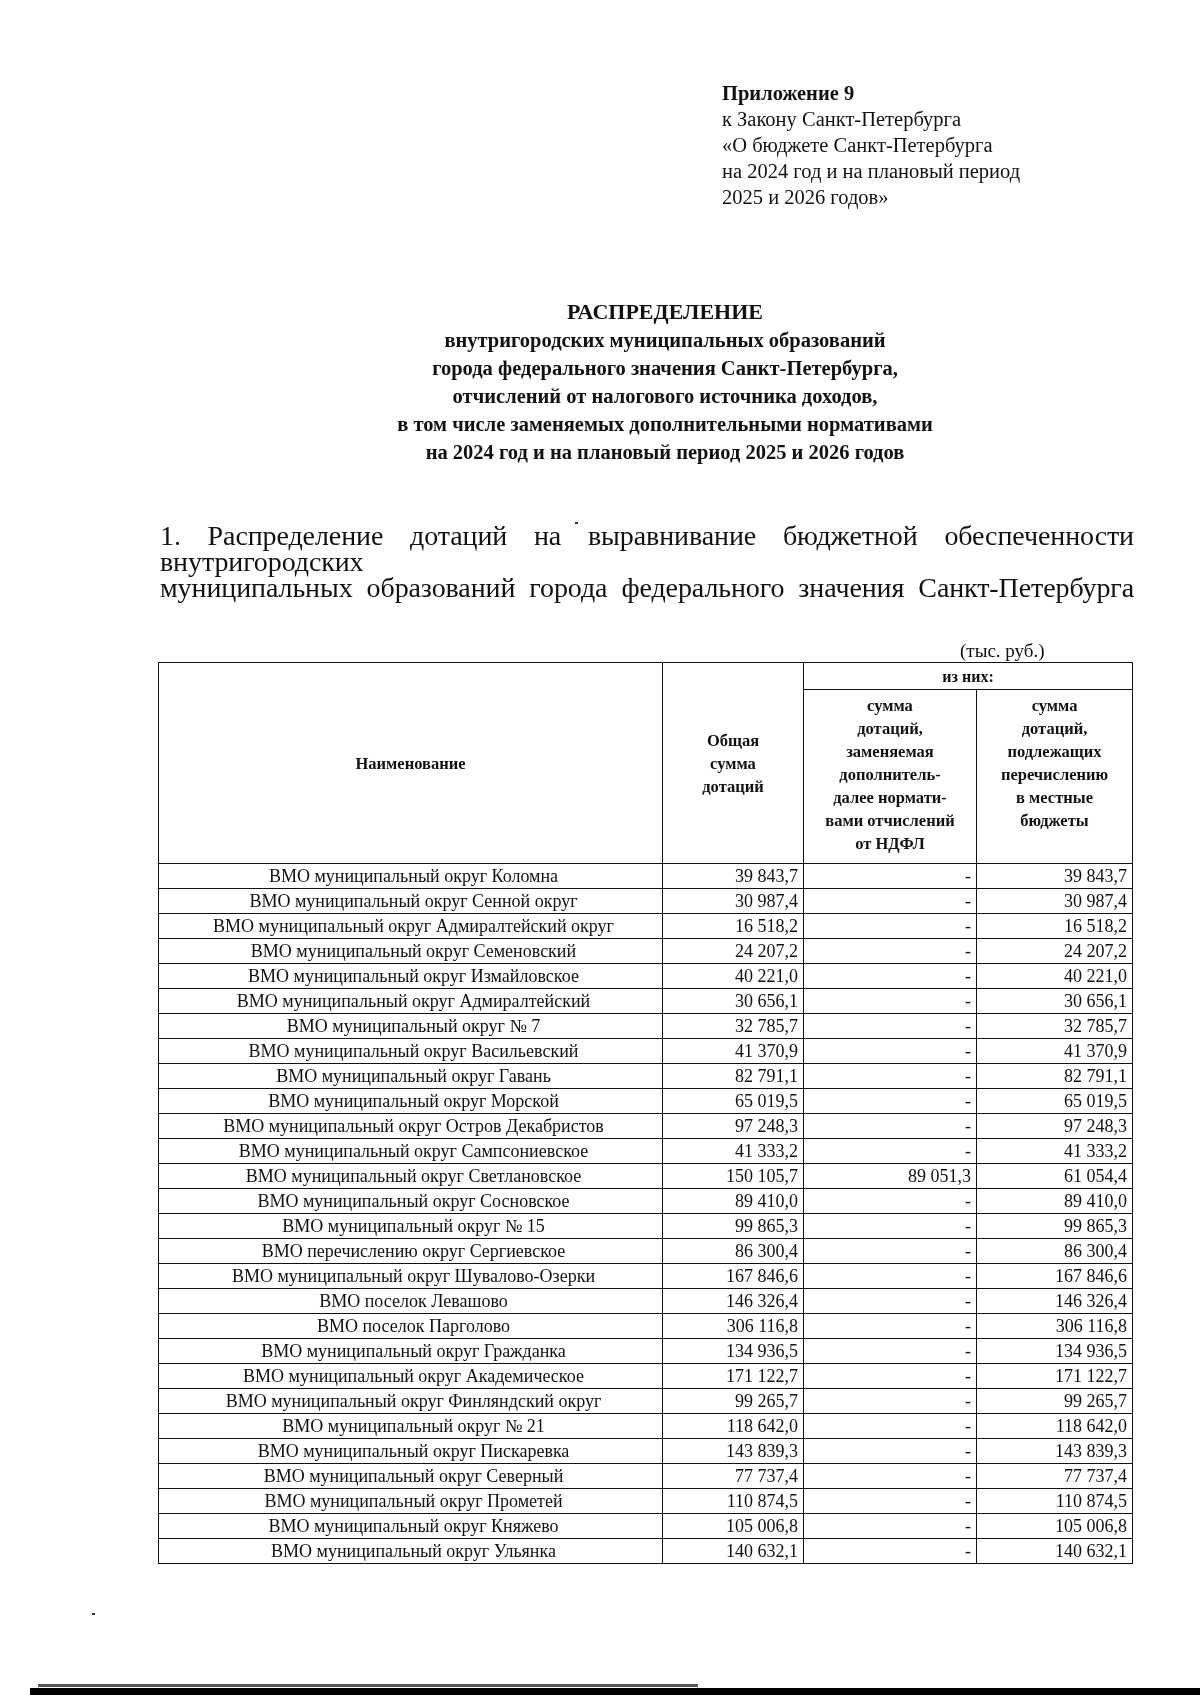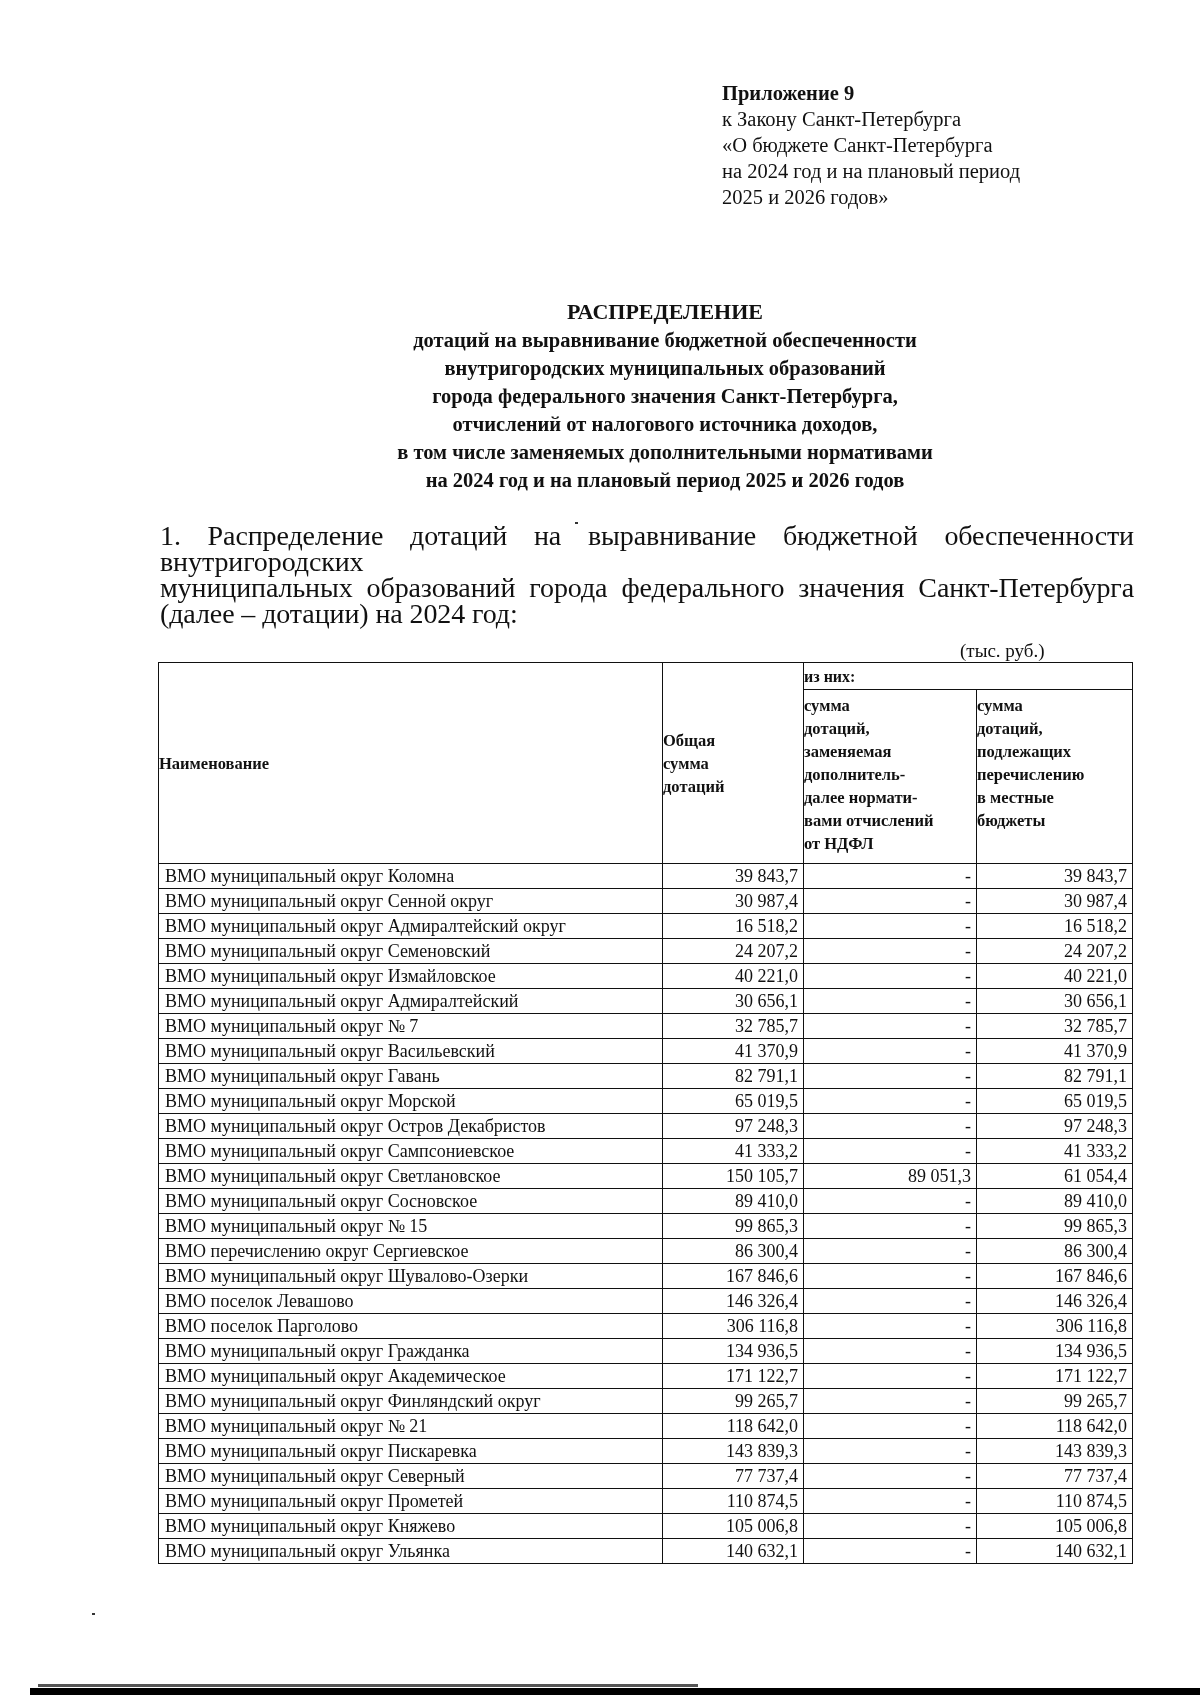--- a/index.html
+++ b/index.html
@@ -80,21 +80,21 @@
     table.grid col.c-ndfl { width: 173px; }
     table.grid col.c-local { width: 156px; }
     table.grid th, table.grid td {
       border: 1.6px solid #111111;
       padding: 0;
     }
     table.grid th {
       font-weight: bold;
       font-size: 16.5px;
       line-height: 23px;
-      text-align: left;
+      text-align: center;
       vertical-align: middle;
     }
     table.grid th.sub-head {
       height: 26px;
       font-size: 16px;
     }
     table.grid th.multi {
       vertical-align: top;
       padding-top: 4px;
     }
@@ -102,21 +102,21 @@
       height: 200px;
     }
     table.grid td {
       height: 24px;
       line-height: 24px;
       white-space: nowrap;
       overflow: hidden;
     }
     table.grid td.name {
       padding-left: 6px;
-      text-align: left;
+      text-align: center;
       font-size: 18px;
     }
     table.grid td.num {
       text-align: right;
       padding-right: 5px;
       font-size: 18px;
     }
     .scan-bar {
       position: absolute;
       left: 30px;
@@ -146,32 +146,30 @@
 <div class="appendix">
   <div class="app-title">Приложение 9</div>
   <div>к Закону Санкт-Петербурга</div>
   <div>«О бюджете Санкт-Петербурга</div>
   <div>на 2024 год и на плановый период</div>
   <div>2025 и 2026 годов»</div>
 </div>
 
 <div class="heading">
   <div class="h-main">РАСПРЕДЕЛЕНИЕ</div>
-  <div>дотаций на выравнивание бюджетной обеспеченности</div>
   <div>внутригородских муниципальных образований</div>
   <div>города федерального значения Санкт-Петербурга,</div>
   <div>отчислений от налогового источника доходов,</div>
   <div>в том числе заменяемых дополнительными нормативами</div>
   <div>на 2024 год и на плановый период 2025 и 2026 годов</div>
 </div>
 
 <div class="intro">
   <span class="line">1. Распределение дотаций на выравнивание бюджетной обеспеченности внутригородских</span>
   <span class="line">муниципальных образований города федерального значения Санкт-Петербурга</span>
-  <span class="line last">(далее – дотации) на 2024 год:</span>
 </div>
 
 <div class="units">(тыс. руб.)</div>
 
 <table class="grid">
   <colgroup>
     <col class="c-name">
     <col class="c-total">
     <col class="c-ndfl">
     <col class="c-local">

